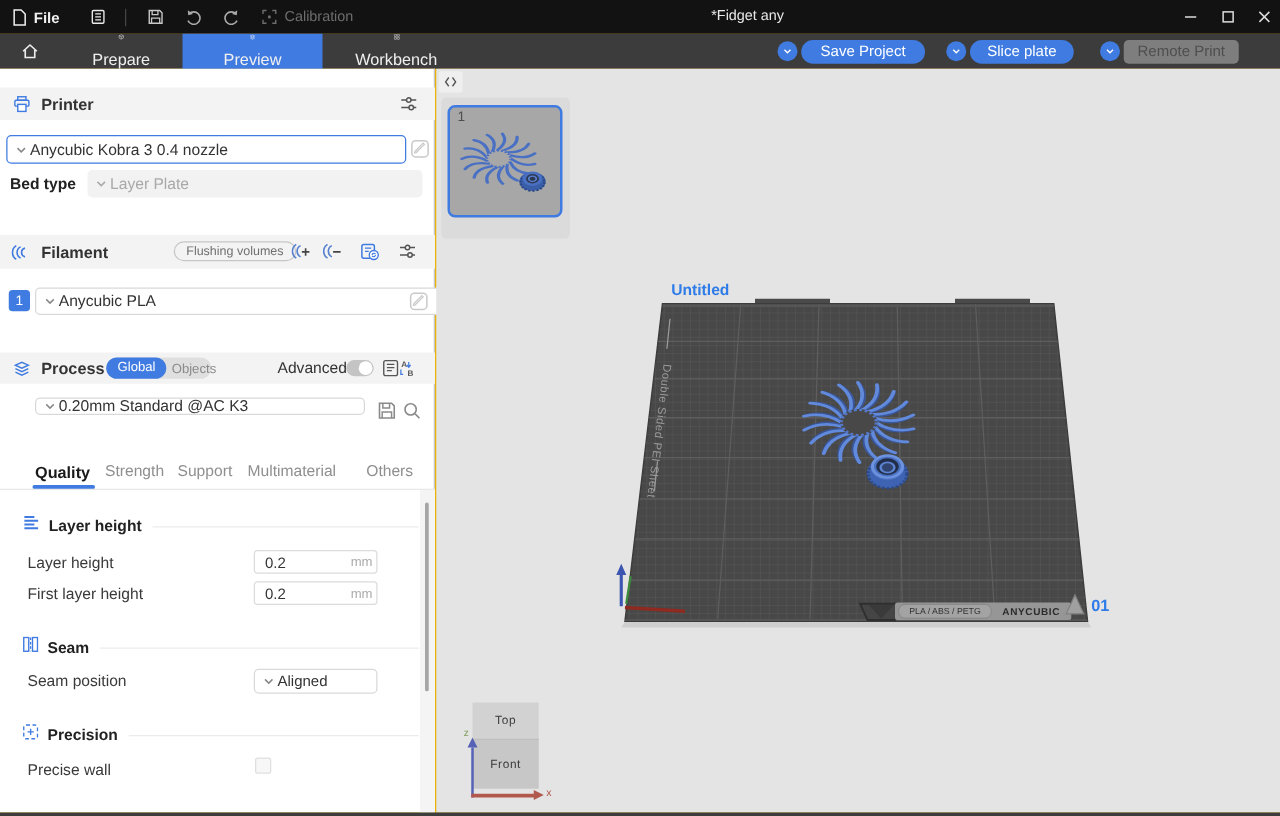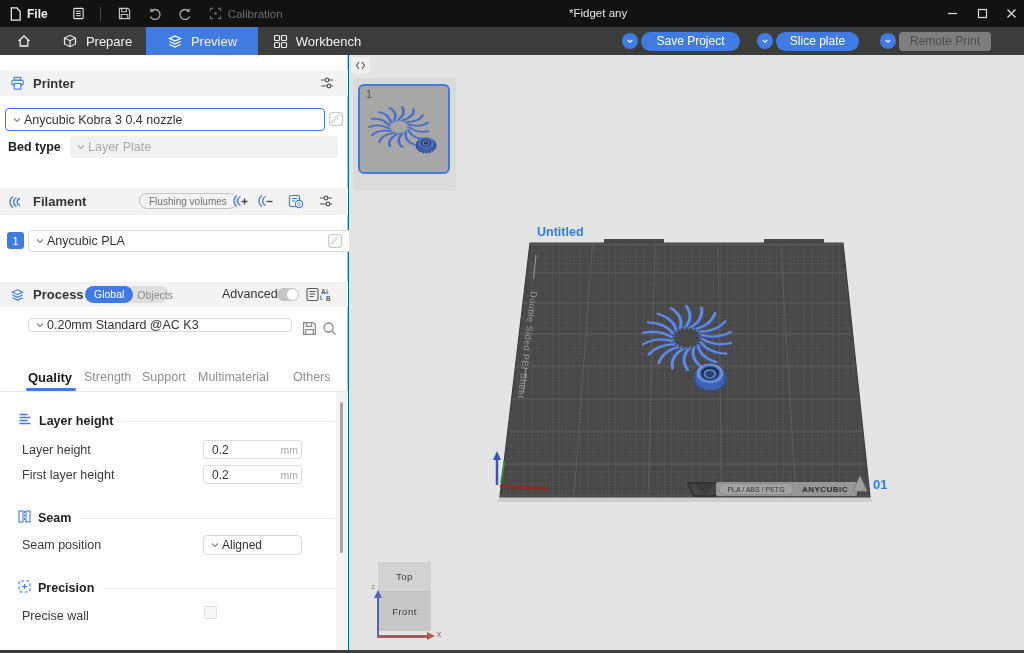--- a/index.html
+++ b/index.html
@@ -1,28 +1,28 @@
 <!DOCTYPE html>
 <html><head>
 <meta charset="utf-8">
 <style>
 * { margin:0; padding:0; box-sizing:border-box; }
 html,body { width:1024px; height:653px; overflow:hidden; font-family:"Liberation Sans",sans-serif; }
-.window { position:relative; width:1024px; height:653px; background:#0369a1; }
+.window { position:relative; width:1024px; height:653px; background:#eab308; }
 
 .titlebar { position:absolute; top:0; left:0; width:1024px; height:27px; background:#121212; display:flex; align-items:center; }
 .tb-file { display:flex; align-items:center; gap:5px; margin-left:9px; color:#F0F0F0; font-size:12px; font-weight:bold; }
 .tb-ic { display:flex; align-items:center; justify-content:center; }
 .tb-sep { width:1px; height:14px; background:#454545; margin-left:15px; }
 .tb-cal { display:flex; align-items:center; gap:6px; margin-left:17px; color:#6E6E6E; font-size:11.5px; }
 .tb-title { position:absolute; left:569px; top:7px; color:#E8E8E8; font-size:11.5px; }
 .win-btn { position:absolute; top:0; width:24px; height:27px; display:flex; align-items:center; justify-content:center; }
 
 .navbar { position:absolute; top:27px; left:0; width:1024px; height:28px; background:#3C3C3C; display:flex; align-items:stretch; }
-.nav-tab { display:flex; align-items:center; justify-content:center; gap:8px; color:#F0F0F0; font-size:13px; }
+.nav-tab { display:flex; align-items:center; justify-content:center; gap:8px; color:#F0F0F0; font-size:13px;flex-direction:column; }
 .nav-home { width:48px; }
 .nav-prepare { width:98px; }
 .nav-preview { width:112px; background:#3F7BE0; }
 .nav-workbench { width:118px; }
 .split-group { position:absolute; top:0; height:28px; display:flex; align-items:center; }
 .chev-circle { width:16px; height:16px; border-radius:8px; background:#3F7BE0; display:flex; align-items:center; justify-content:center; }
 .pill { height:19px; border-radius:10px; background:#3F7BE0; color:#fff; font-size:12px; display:flex; align-items:center; justify-content:center; }
 .pill.gray { background:#7E7E7E; color:#4E4E4E; border-radius:4px; }
 
 .sidepanel { position:absolute; top:55px; left:0; width:348px; height:595px; background:#fff; border-right:1px solid #C6C6C6; }

